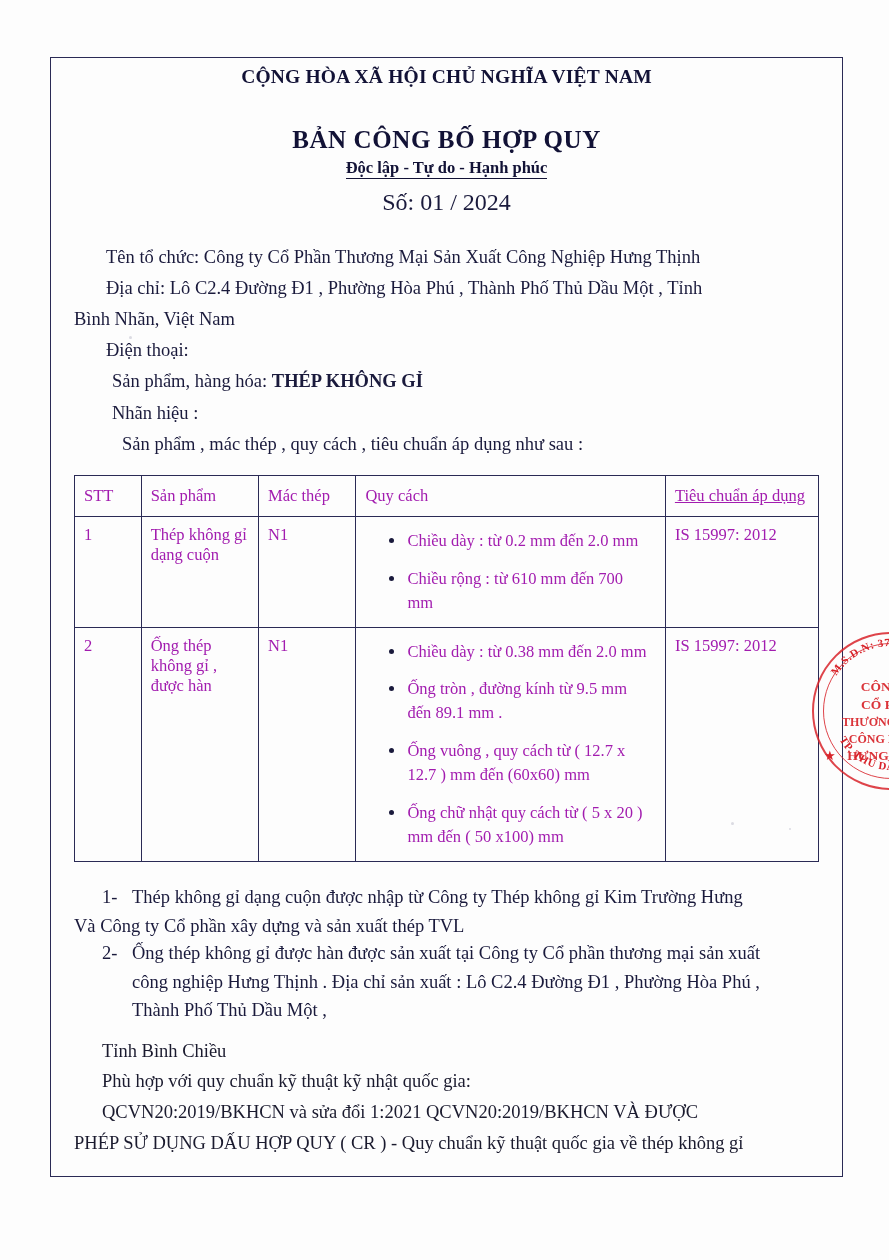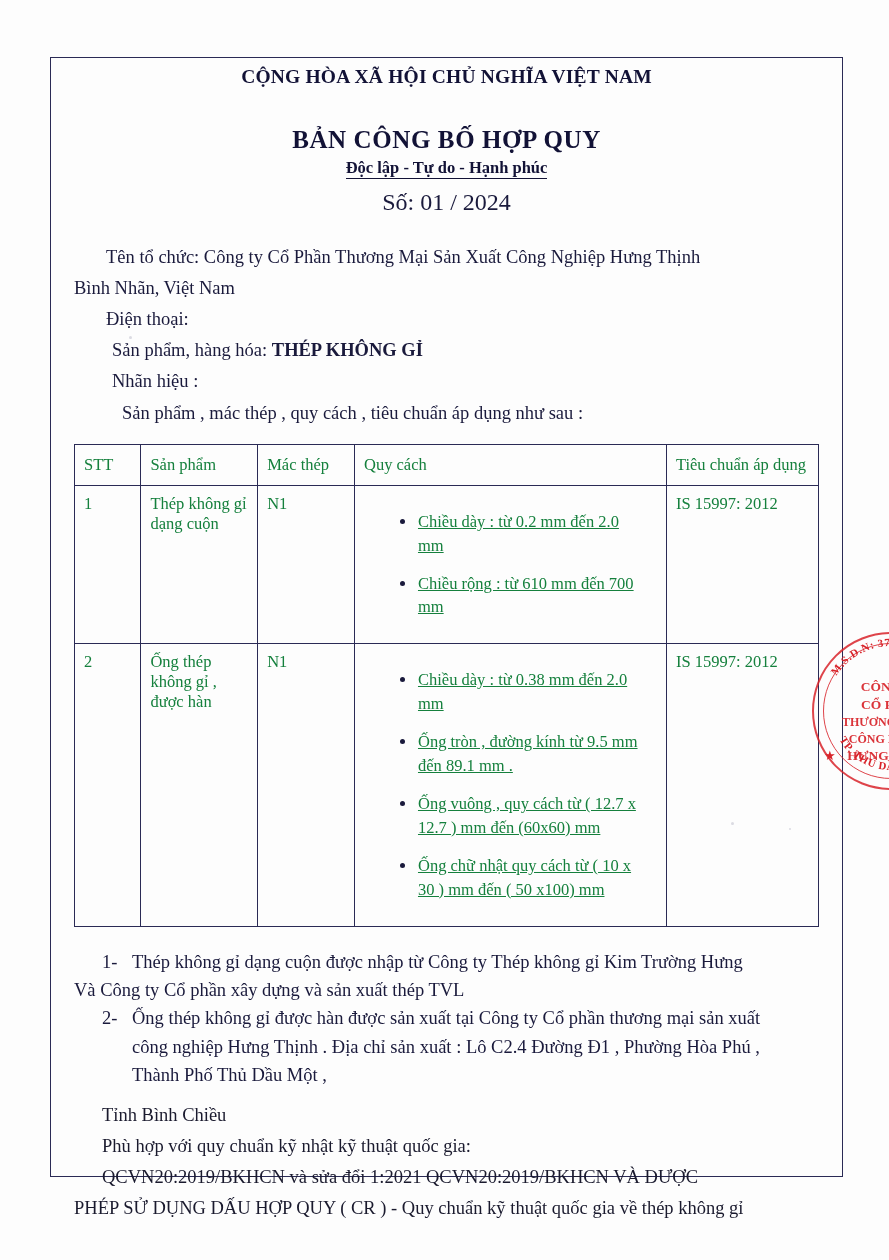--- a/index.html
+++ b/index.html
@@ -78,45 +78,44 @@
   .indent-3 { padding-left: 48px; }
   .bold { font-weight: bold; }
   .gap-s { margin-top: 13px; }
   .gap-m { margin-top: 17px; }
 
   table.spec {
     border-collapse: collapse;
     width: 745px;
     margin-top: 17px;
     font-size: 16.5px;
-    color: #15803d;
+    color: #a21caf;
   }
   table.spec th, table.spec td {
     border: 1px solid #2a2a55;
     vertical-align: top;
     padding: 8px 9px;
     font-weight: normal;
     text-align: left;
   }
   table.spec thead th {
     padding-top: 10px;
     padding-bottom: 10px;
   }
   .col-stt { width: 52px; text-align: center; }
   .col-prod { width: 112px; }
   .col-grade { width: 90px; text-align: center; }
   .col-spec { width: 336px; }
-  .col-std { width: 155px; }
+  .col-std { width: 155px; text-decoration: underline; }
   td.c { text-align: center; }
   .justify { text-align: justify; }
   ul.bullets {
-    margin: 16px;
+    margin: 4px;
     padding: 0 0 0 20px;
     list-style: none;
-    text-decoration: underline;
   }
   ul.bullets li {
     position: relative;
     padding-left: 18px;
     margin-bottom: 14px;
     line-height: 1.45;
   }
   ul.bullets li:last-child { margin-bottom: 2px; }
   ul.bullets li::before {
     content: "";
@@ -224,20 +223,21 @@
   <div class="content">
 
     <div class="center nation">CỘNG HÒA XÃ HỘI CHỦ NGHĨA VIỆT NAM</div>
     <div class="center doc-title">BẢN CÔNG BỐ HỢP QUY</div>
 
     <div class="center motto"><span class="underline">Độc lập - Tự do - Hạnh phúc</span></div>
     <div class="center doc-number">Số: 01 / 2024</div>
 
     <div class="body-block">
       <p class="indent-1">Tên tổ chức: Công ty Cổ Phần Thương Mại Sản Xuất Công Nghiệp Hưng Thịnh</p>
+      <p class="indent-1">Địa chỉ: Lô C2.4 Đường Đ1 , Phường Hòa Phú , Thành Phố Thủ Dầu Một , Tỉnh</p>
       <p>Bình Nhãn, Việt Nam</p>
       <p class="indent-1 gap-s">Điện thoại:</p>
       <p class="indent-2 gap-s"><span>Sản phẩm, hàng hóa: </span><span class="bold">THÉP KHÔNG GỈ</span></p>
       <p class="indent-2 gap-s">Nhãn hiệu :</p>
       <p class="indent-3 gap-m">Sản phẩm , mác thép , quy cách , tiêu chuẩn áp dụng như sau :</p>
     </div>
 
     <table class="spec">
       <thead>
         <tr>
@@ -263,21 +263,21 @@
         </tr>
         <tr>
           <td class="c">2</td>
           <td class="justify">Ống thép không gỉ , được hàn</td>
           <td class="c">N1</td>
           <td>
             <ul class="bullets">
               <li>Chiều dày : từ 0.38 mm đến 2.0 mm</li>
               <li>Ống tròn , đường kính từ 9.5 mm đến 89.1 mm .</li>
               <li>Ống vuông , quy cách từ ( 12.7 x 12.7 ) mm đến (60x60) mm</li>
-              <li>Ống chữ nhật quy cách từ ( 10 x 30 ) mm đến ( 50 x100) mm</li>
+              <li>Ống chữ nhật quy cách từ ( 5 x 20 ) mm đến ( 50 x100) mm</li>
             </ul>
           </td>
           <td>IS 15997: 2012</td>
         </tr>
       </tbody>
     </table>
 
     <div class="notes">
       <div class="note-row">
         <div class="note-num">1-</div>
@@ -288,21 +288,21 @@
       <div class="note-row">
         <div class="note-num">2-</div>
         <div class="note-txt">Ống thép không gỉ được hàn được sản xuất tại Công ty Cổ phần thương mại sản xuất</div>
       </div>
       <div class="note-cont">công nghiệp Hưng Thịnh . Địa chỉ sản xuất : Lô C2.4 Đường Đ1 , Phường Hòa Phú ,</div>
       <div class="note-cont">Thành Phố Thủ Dầu Một ,</div>
     </div>
 
     <div class="tail">
       <p class="wide">Tỉnh Bình Chiều</p>
-      <p class="wide">Phù hợp với quy chuẩn kỹ nhật kỹ thuật quốc gia:</p>
+      <p class="wide">Phù hợp với quy chuẩn kỹ thuật kỹ nhật quốc gia:</p>
       <p class="wide">QCVN20:2019/BKHCN và sửa đổi 1:2021  QCVN20:2019/BKHCN VÀ ĐƯỢC</p>
       <p class="full">PHÉP SỬ DỤNG DẤU HỢP QUY ( CR ) -  Quy chuẩn kỹ thuật quốc gia về thép không gỉ</p>
     </div>
 
   </div>
 
   <div class="stamp">
     <div class="ring"></div>
     <div class="ring inner"></div>
     <svg class="arc-text" viewBox="0 0 158 158">

